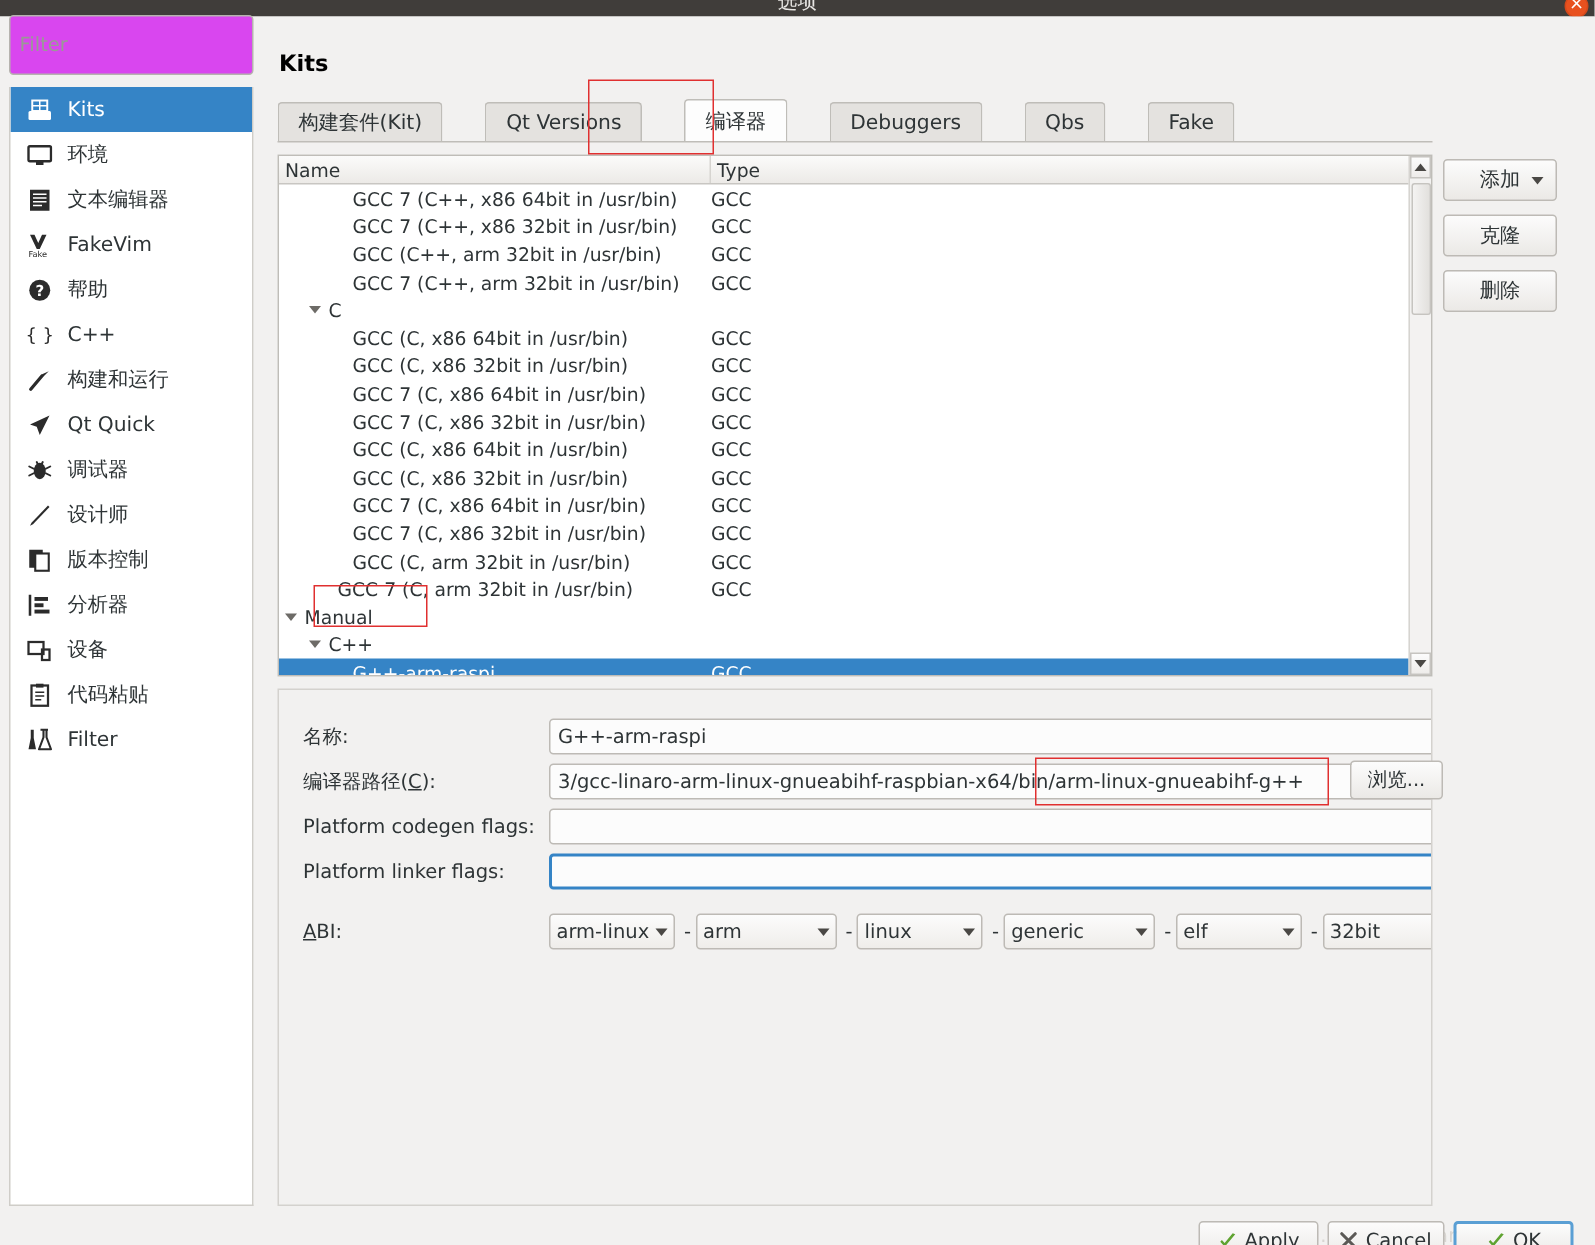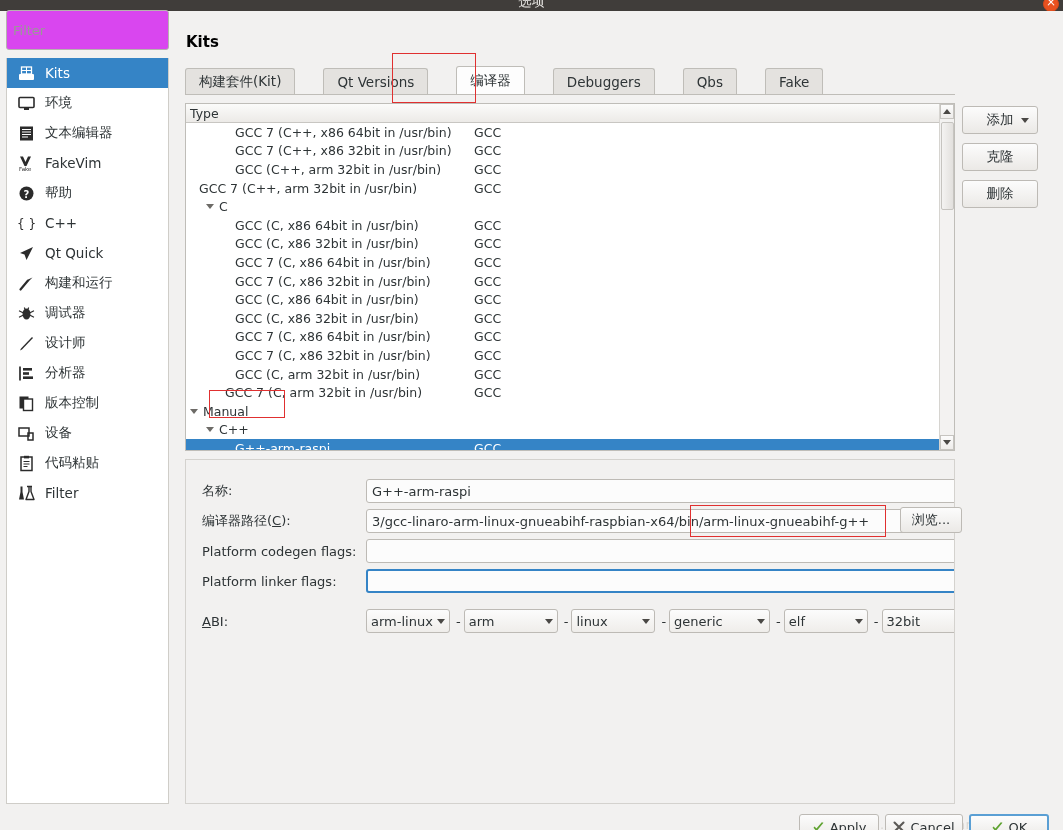--- a/index.html
+++ b/index.html
@@ -374,74 +374,74 @@
         <span class="sb-ico">
           <svg width="17" height="17" viewBox="0 0 17 17">
             <text x="8.5" y="12.5" font-size="12" fill="#2b2b2b" text-anchor="middle" font-family="DejaVu Sans">{ }</text>
           </svg>
         </span>
         <span class="sb-label">C++</span>
       </div>
       <div class="sb-item">
         <span class="sb-ico">
           <svg width="17" height="17" viewBox="0 0 17 17">
-            <path d="M15 2 L2 8 L6.5 9.5 L8.5 15 Z" fill="#2b2b2b"></path>
-          </svg>
-        </span>
-        <span class="sb-label">Qt Quick</span>
-      </div>
-      <div class="sb-item">
-        <span class="sb-ico">
-          <svg width="17" height="17" viewBox="0 0 17 17">
             <path d="M14.5 2.5 L9 5 L10.5 6.5 Z" fill="#2b2b2b"></path>
             <path d="M9.8 5.8 L2.5 14.5" stroke="#2b2b2b" stroke-width="2.2" stroke-linecap="round"></path>
           </svg>
         </span>
         <span class="sb-label">构建和运行</span>
       </div>
       <div class="sb-item">
         <span class="sb-ico">
           <svg width="17" height="17" viewBox="0 0 17 17">
+            <path d="M15 2 L2 8 L6.5 9.5 L8.5 15 Z" fill="#2b2b2b"></path>
+          </svg>
+        </span>
+        <span class="sb-label">Qt Quick</span>
+      </div>
+      <div class="sb-item">
+        <span class="sb-ico">
+          <svg width="17" height="17" viewBox="0 0 17 17">
             <ellipse cx="8.5" cy="9" rx="4" ry="5.5" fill="#2b2b2b"></ellipse>
             <path d="M1.5 6 L4.5 7.5 M1.5 12 L4.5 10.5 M15.5 6 L12.5 7.5 M15.5 12 L12.5 10.5 M6.5 3 L7.5 5 M10.5 3 L9.5 5" stroke="#2b2b2b" stroke-width="1.3" stroke-linecap="round"></path>
           </svg>
         </span>
         <span class="sb-label">调试器</span>
       </div>
       <div class="sb-item">
         <span class="sb-ico">
           <svg width="17" height="17" viewBox="0 0 17 17">
             <path d="M14 2 L3 13.5 L2 15.5 L4 14.5 L15 3 Z" fill="#2b2b2b"></path>
           </svg>
         </span>
         <span class="sb-label">设计师</span>
+      </div>
+      <div class="sb-item">
+        <span class="sb-ico">
+          <svg width="17" height="17" viewBox="0 0 17 17">
+            <rect x="1.5" y="1.5" width="9" height="12" fill="#2b2b2b"></rect>
+            <rect x="5.5" y="4" width="9" height="11.5" fill="#fff" stroke="#2b2b2b" stroke-width="1.4"></rect>
+          </svg>
+        </span>
+        <span class="sb-label">版本控制</span>
       </div>
       <div class="sb-item">
         <span class="sb-ico">
           <svg width="17" height="17" viewBox="0 0 17 17">
             <path d="M2 1.5 V15.5" stroke="#2b2b2b" stroke-width="1.7"></path>
             <rect x="5" y="3" width="9" height="2.6" fill="#2b2b2b"></rect>
             <rect x="5" y="7.2" width="6" height="2.6" fill="#2b2b2b"></rect>
             <rect x="5" y="11.4" width="10" height="2.6" fill="#2b2b2b"></rect>
           </svg>
         </span>
         <span class="sb-label">分析器</span>
       </div>
       <div class="sb-item">
         <span class="sb-ico">
           <svg width="17" height="17" viewBox="0 0 17 17">
-            <rect x="1.5" y="1.5" width="9" height="12" fill="#2b2b2b"></rect>
-            <rect x="5.5" y="4" width="9" height="11.5" fill="#fff" stroke="#2b2b2b" stroke-width="1.4"></rect>
-          </svg>
-        </span>
-        <span class="sb-label">版本控制</span>
-      </div>
-      <div class="sb-item">
-        <span class="sb-ico">
-          <svg width="17" height="17" viewBox="0 0 17 17">
             <rect x="1" y="3" width="10" height="8" fill="none" stroke="#2b2b2b" stroke-width="1.5"></rect>
             <rect x="10" y="8" width="5" height="7" fill="none" stroke="#2b2b2b" stroke-width="1.5"></rect>
           </svg>
         </span>
         <span class="sb-label">设备</span>
       </div>
       <div class="sb-item">
         <span class="sb-ico">
           <svg width="17" height="17" viewBox="0 0 17 17">
             <rect x="3" y="2" width="11" height="13.5" fill="none" stroke="#2b2b2b" stroke-width="1.5"></rect>
@@ -481,20 +481,21 @@
         <span>Qbs</span>
       </div>
       <div class="tab">
         <span>Fake</span>
       </div>
     </div>
   <div class="annot" style="left:392px; top:42px; width:84px; height:50px;"></div>
 
   <div id="treebox">
     <div id="tree-header">
+      <div class="th name">Name</div>
       <div class="th type">Type</div>
     </div>
     <div id="tree-rows">
         <div class="tr">
           <div class="c-name" style="padding-left: 36px;">
             <span class="tw hidden"></span>
             <span>GCC 7 (C++, x86 64bit in /usr/bin)</span>
           </div>
           <div class="c-type">GCC</div>
         </div>
@@ -506,21 +507,21 @@
           <div class="c-type">GCC</div>
         </div>
         <div class="tr">
           <div class="c-name" style="padding-left: 36px;">
             <span class="tw hidden"></span>
             <span>GCC (C++, arm 32bit in /usr/bin)</span>
           </div>
           <div class="c-type">GCC</div>
         </div>
         <div class="tr">
-          <div class="c-name" style="">
+          <div class="c-name" style="padding-left: 36px;">
             <span class="tw hidden"></span>
             <span>GCC 7 (C++, arm 32bit in /usr/bin)</span>
           </div>
           <div class="c-type">GCC</div>
         </div>
         <div class="tr">
           <div class="c-name" style="padding-left: 20px;">
             <span class="tw"></span>
             <span>C</span>
           </div>

